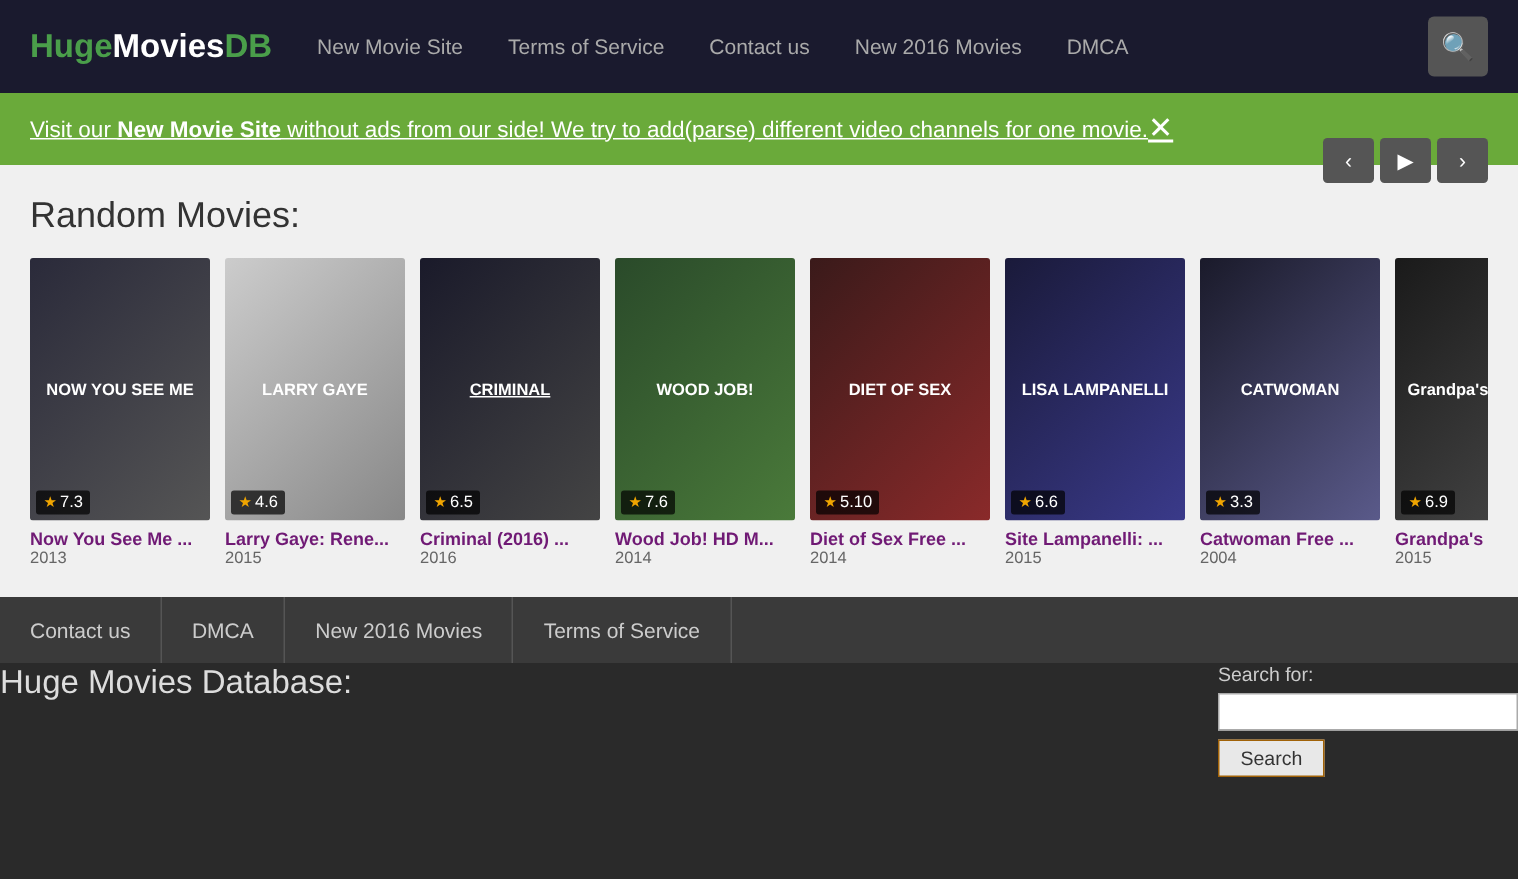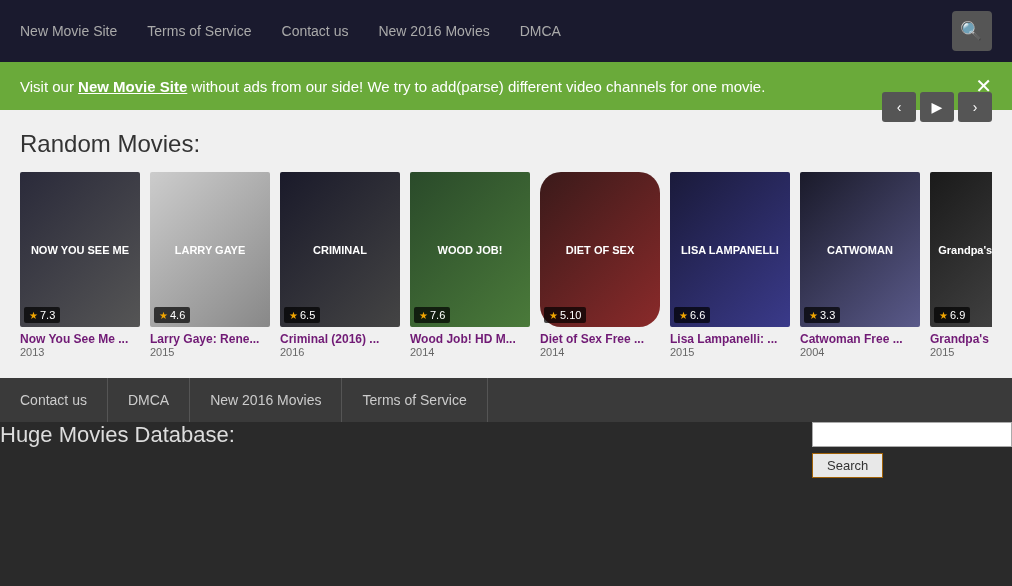--- a/index.html
+++ b/index.html
@@ -49,22 +49,22 @@
       justify-content: center;
     }
 
     
     #banner {
       background: #6aaa3a;
       color: #fff;
       padding: 14px 20px;
       display: flex;
       align-items: center;
-      justify-content: space-between;
       font-size: 15px;
+      text-decoration: underline;
     }
     #banner a { color: #fff; font-weight: bold; text-decoration: underline; cursor: pointer; }
     #banner-close {
       background: none;
       border: none;
       color: #fff;
       font-size: 20px;
       cursor: pointer;
       line-height: 1;
     }
@@ -105,21 +105,21 @@
       gap: 10px;
       overflow: hidden;
     }
     .movie-card {
       width: 120px;
       flex-shrink: 0;
       cursor: pointer;
     }
     .movie-poster {
       width: 120px;
-      height: 155px;
+      height: 175px;
       position: relative;
       overflow: hidden;
       border-radius: 2px;
     }
     .movie-poster-bg {
       width: 100%;
       height: 100%;
       display: flex;
       align-items: center;
       justify-content: center;
@@ -207,31 +207,34 @@
       border: 1px solid #a16207;
       padding: 4px 14px;
       cursor: pointer;
       font-size: 13px;
       color: #333;
     }
 
     
     .poster-1 { background: linear-gradient(135deg, #2a2a3a 0%, #555 100%); }
     .poster-2 { background: linear-gradient(135deg, #ccc 0%, #888 100%); }
-    .poster-3 { background: linear-gradient(135deg, #1a1a2a 0%, #444 100%); }
+    .poster-3 { background: linear-gradient(135deg, #1a1a2a 0%, #444 100%); text-decoration: underline; }
     .poster-4 { background: linear-gradient(135deg, #2a4a2a 0%, #4a7a3a 100%); }
-    .poster-5 { background: linear-gradient(135deg, #3a1a1a 0%, #8a2a2a 100%); border-radius: 21px; }
+    .poster-5 { background: linear-gradient(135deg, #3a1a1a 0%, #8a2a2a 100%); }
     .poster-6 { background: linear-gradient(135deg, #1a1a3a 0%, #3a3a8a 100%); }
     .poster-7 { background: linear-gradient(135deg, #1a1a2a 0%, #5a5a8a 100%); }
     .poster-8 { background: linear-gradient(135deg, #1a1a1a 0%, #4a4a4a 100%); }
   </style>
 </head>
 <body>
 
 <div id="header">
+  <div id="logo">
+    <span class="huge">Huge</span><span class="movies">Movies</span><span class="db">DB</span>
+  </div>
   <nav id="nav">
     <span class="nav-link">New Movie Site</span>
     <span class="nav-link">Terms of Service</span>
     <span class="nav-link">Contact us</span>
     <span class="nav-link">New 2016 Movies</span>
     <span class="nav-link">DMCA</span>
   </nav>
   <button id="search-btn">🔍</button>
 </div>
 
@@ -309,21 +312,21 @@
       <div class="movie-year">2014</div>
     </div>
         <div class="movie-card">
       <div class="movie-poster">
         <div class="movie-poster-bg poster-6">LISA LAMPANELLI</div>
         <div class="movie-rating">
           <span class="star">★</span>
           <span>6.6</span>
         </div>
       </div>
-      <div class="movie-title">Lisa Lampanelli: ...</div>
+      <div class="movie-title">Site Lampanelli: ...</div>
       <div class="movie-year">2015</div>
     </div>
         <div class="movie-card">
       <div class="movie-poster">
         <div class="movie-poster-bg poster-7">CATWOMAN</div>
         <div class="movie-rating">
           <span class="star">★</span>
           <span>3.3</span>
         </div>
       </div>
@@ -350,16 +353,17 @@
   <span class="footer-link">DMCA</span>
   <span class="footer-link">New 2016 Movies</span>
   <span class="footer-link">Terms of Service</span>
 </div>
 
 <div id="bottom">
   <div id="bottom-left">
     <h2 id="bottom-title">Huge Movies Database:</h2>
   </div>
   <div id="search-section">
+    <div id="search-for-label">Search for:</div>
     <input id="search-input" type="text" style="">
     <button id="search-submit">Search</button>
   </div>
 </div>
 
 </body></html>

